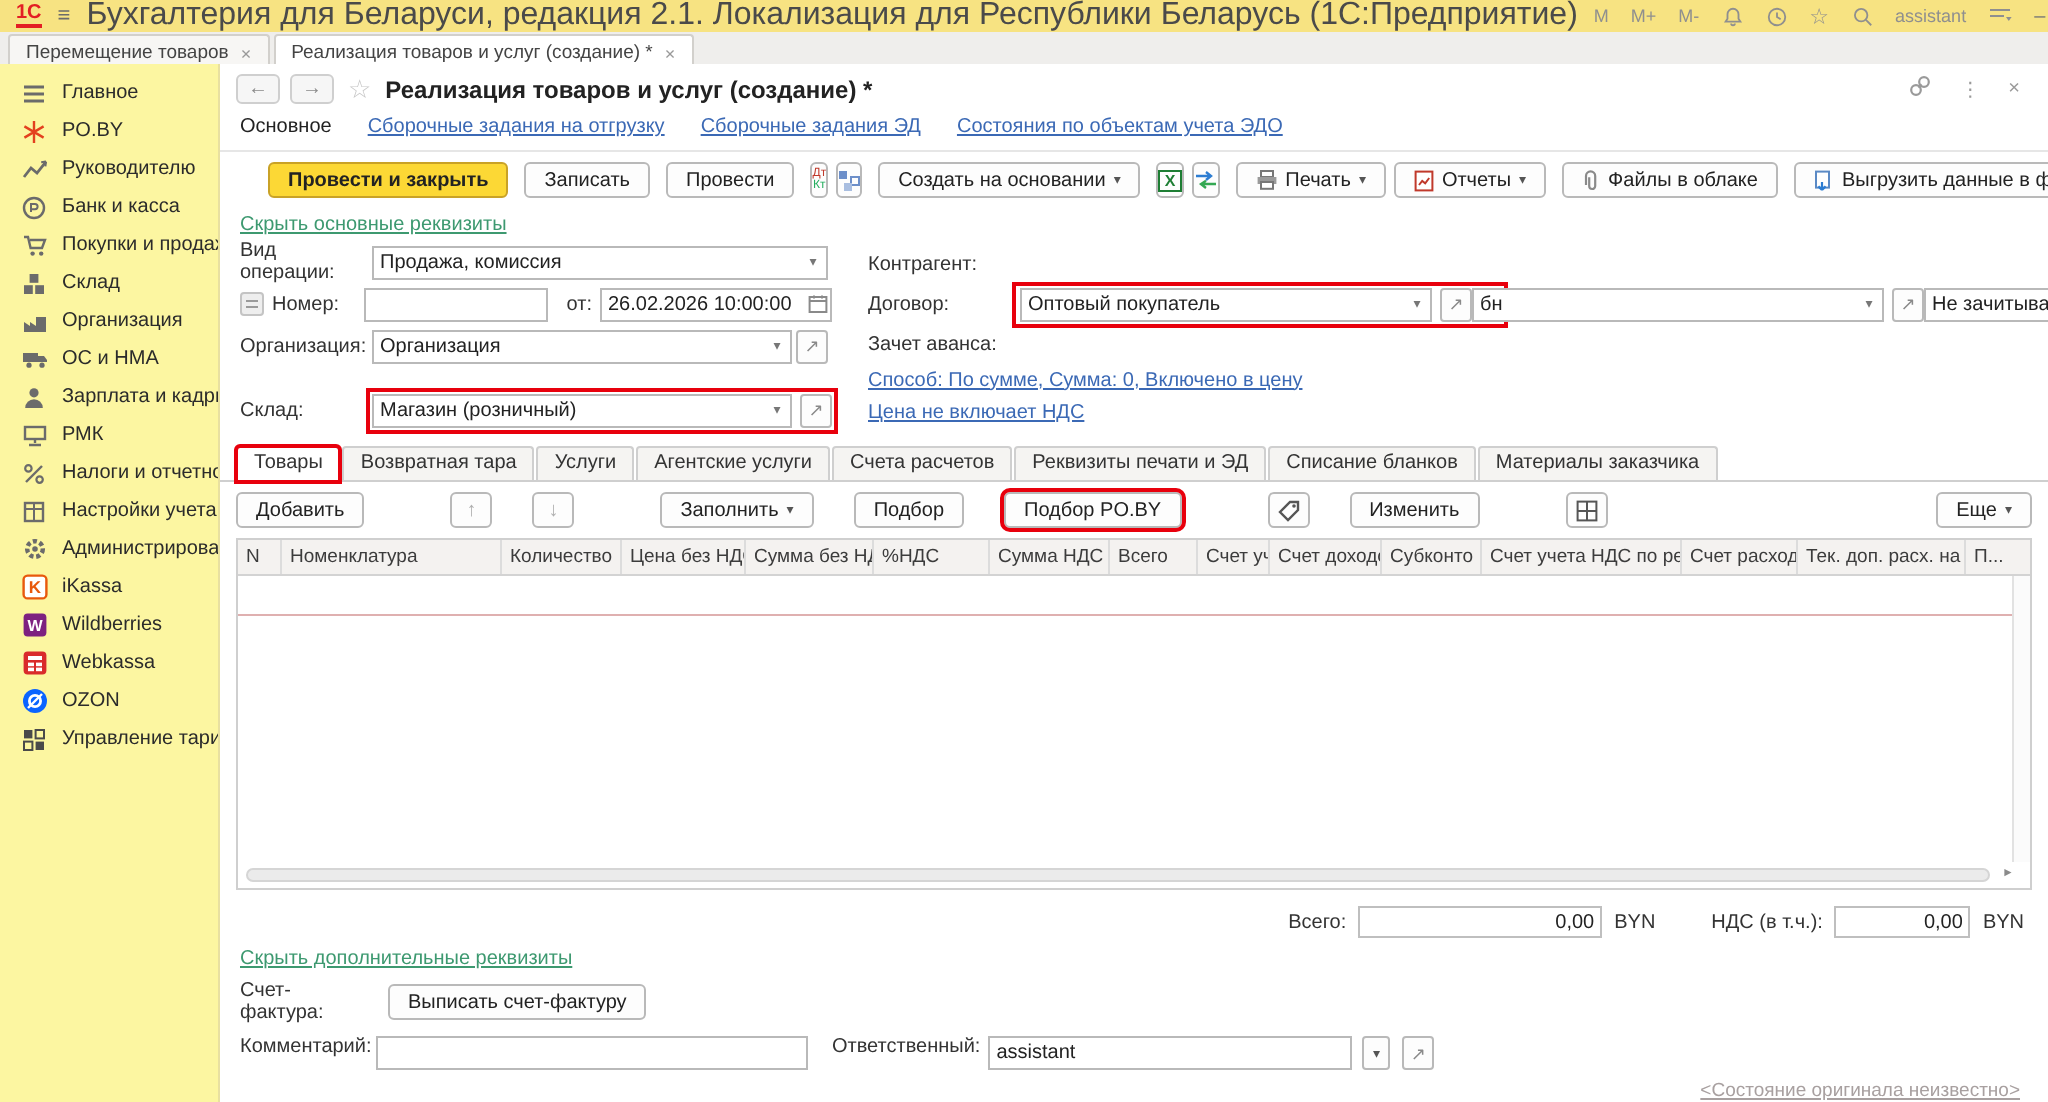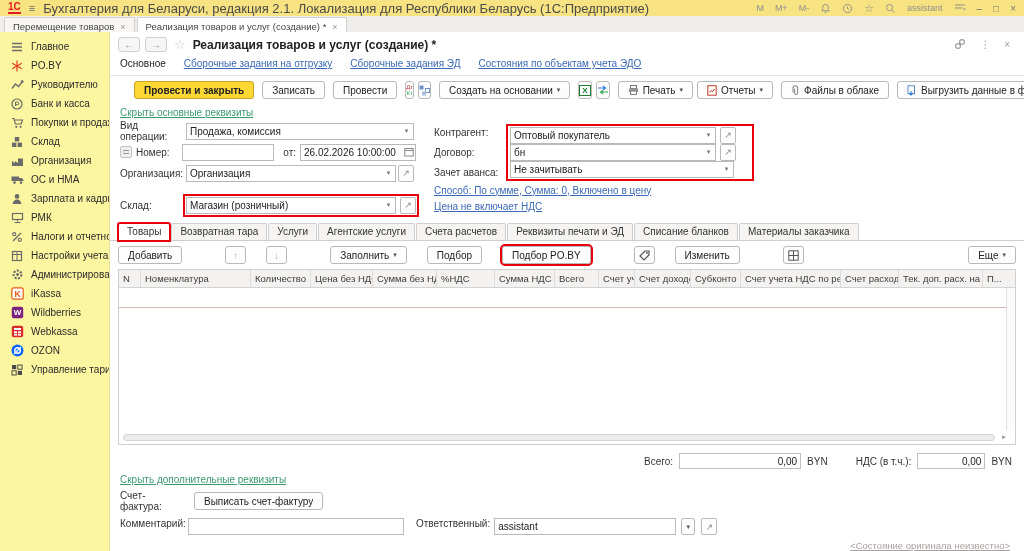--- a/index.html
+++ b/index.html
@@ -2,21 +2,21 @@
 <html><head>
 <meta charset="utf-8">
 <style>
   *{box-sizing:border-box;margin:0;padding:0}
   html,body{width:1024px;height:551px;overflow:hidden}
   body{font-family:"Liberation Sans",sans-serif;font-size:10px;color:#333;background:#fff}
   
   .topbar{height:16px;background:#f7e382;display:flex;align-items:center;padding:0 8px;gap:8px}
   .logo{color:#e31e24;font-weight:bold;font-size:10px;border-bottom:2px solid #e31e24;line-height:10px}
   .tb-ham{color:#6b6b6b;font-size:11px}
-  .tb-title{font-size:13px;color:#4a4a4a;white-space:nowrap}
+  .tb-title{font-size:16px;color:#4a4a4a;white-space:nowrap}
   .tb-right{margin-left:auto;display:flex;align-items:center;gap:11px;color:#8f8f8f}
   .tb-right .txt{font-size:9px}
   .tb-right svg{display:block}
   .winbtn{font-size:10px;color:#777}
   
   .wtabs{height:16px;background:#efeeec;display:flex;align-items:flex-end;padding-left:4px;gap:2px}
   .wtab{height:15px;display:flex;align-items:flex-end;gap:6px;padding:0 8px;font-size:9.5px;background:#f7f6f4;border:1px solid #d2d0cc;border-bottom:none;border-radius:2px 2px 0 0;color:#444}
   .wtab.active{background:#fff}
   .wtab .x{color:#999;font-size:9px}
   
@@ -51,21 +51,21 @@
   .frow{display:flex;align-items:center;margin-bottom:3px;height:18px}
   .flabel{width:66px;flex:none;color:#333}
   .flabel.small{width:46px}
   .igroup{display:flex;height:17px;border:1px solid #b9b9b9;background:#fff;align-items:stretch}
   .igroup input{border:none;outline:none;padding:0 3px;font-size:10px;font-family:"Liberation Sans",sans-serif;flex:1;min-width:0;color:#222;background:transparent}
   .dd{width:13px;display:flex;align-items:center;justify-content:center;color:#777;font-size:7px;flex:none}
   .sqbtn{width:16px;height:17px;border:1px solid #b9b9b9;border-radius:2px;margin-left:2px;display:flex;align-items:center;justify-content:center;color:#8a8a8a;font-size:9px;background:#fdfdfd;flex:none}
   .autonum{width:12px;height:12px;border:1px solid #c4c4c4;background:#eee;border-radius:2px;margin-right:4px;flex:none;display:flex;align-items:center;justify-content:center}
   .redwrap{display:inline-flex;gap:2px;outline:2px solid #e8000d;outline-offset:1px}
   .rcol{display:grid;grid-template-columns:68px 248px;grid-template-rows:20px 20px 20px 16px 16px;column-gap:4px;align-items:center}
-  .rred{grid-column:2;grid-row:1/4;border:2px solid #e8000d;padding:1px 2px;display:flex;flex-direction:column;justify-content:space-around;background:#fff}
+  .rred{grid-column:2;grid-row:1/4;border:2px solid #e8000d;padding:1px 2px;display:flex;flex-direction:row;justify-content:space-around;background:#fff}
   .rrow{display:flex;align-items:center;gap:2px;height:17px}
   .rlink{grid-column:1/3;font-size:10px}
   
   .tabstrip{display:flex;align-items:flex-end;gap:1px;padding:0 8px;border-bottom:1px solid #cfcfcf;height:19px;margin-top:1px}
   .dtab{border:1px solid #cfcfcf;border-bottom:none;background:#f5f4f2;padding:2px 8px 3px;font-size:10px;border-radius:2px 2px 0 0;color:#333;white-space:nowrap;position:relative}
   .dtab.active{background:#fff;margin-bottom:-1px;padding-bottom:4px;outline:2px solid #e8000d;outline-offset:-1px;z-index:2}
   
   .gridbar{display:flex;align-items:center;gap:20px;padding:5px 8px}
   .redout{outline:2px solid #e8000d;outline-offset:0}
   

